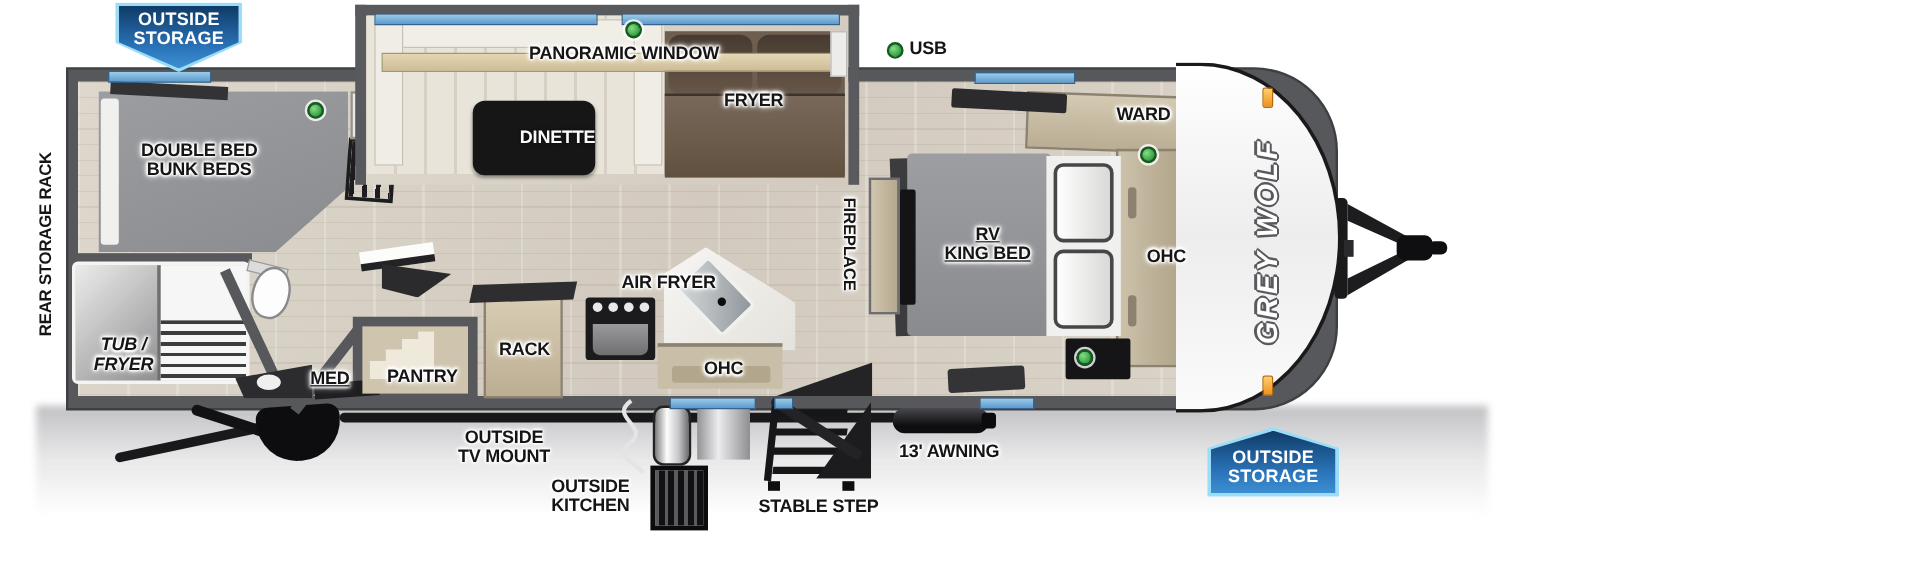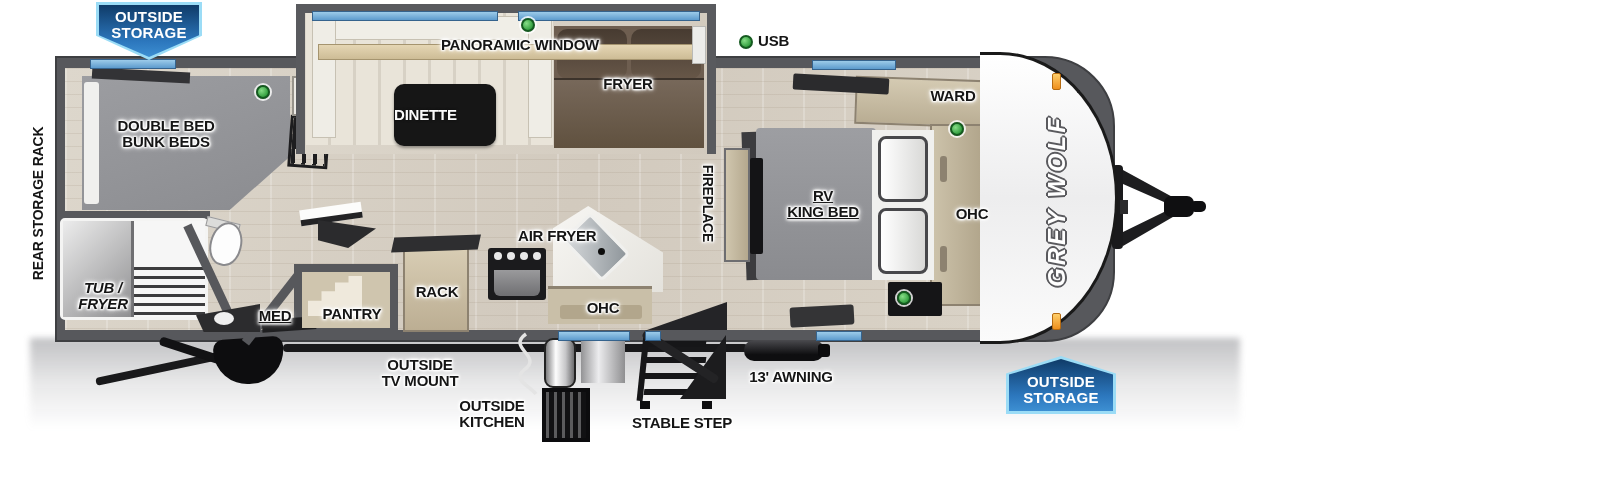--- a/index.html
+++ b/index.html
@@ -33,21 +33,21 @@
   .slide{left:296px;top:4px;width:420px;height:150px;border:9px solid #595a5e;border-bottom:none;
        background:linear-gradient(115deg,#ddd7cc,#d2cabe);z-index:10;}
   .bench{left:306px;top:13px;width:248px;height:132px;z-index:11;
        background:repeating-linear-gradient(90deg,#e9e4d9 0 22px,#d7d1c5 22px 25px);}
   .bench-back-top{left:314px;top:16px;width:232px;height:24px;background:#f0eee7;border:1px solid #c7c1b3;z-index:11;}
   .bench-back-l{left:312px;top:20px;width:24px;height:118px;background:#efede6;border:1px solid #c7c1b3;z-index:11;}
   .bench-back-r{left:528px;top:20px;width:24px;height:118px;background:#efede6;border:1px solid #c7c1b3;z-index:11;}
   .valance{left:318px;top:44px;width:382px;height:16px;background:linear-gradient(180deg,#e5d6b4,#cdbc96);
        border:1px solid #a5946f;z-index:12;}
   .dinette-table{left:394px;top:84px;width:102px;height:62px;background:#161616;border-radius:10px;
-       box-shadow:0 2px 3px rgba(0,0,0,.35);z-index:13;display:flex;align-items:center;justify-content:flex-start;}
+       box-shadow:0 2px 3px rgba(0,0,0,.35);z-index:13;display:flex;align-items:center;justify-content:flex-end;}
   .sofa{left:554px;top:26px;width:150px;height:120px;background:#6e5e50;z-index:11;}
   .sofa-cush{position:absolute;width:70px;height:50px;background:linear-gradient(180deg,#473b31,#675748);
        border-radius:10px;top:3px;}
   .sofa-seat{position:absolute;left:0;top:52px;width:150px;height:68px;
        background:linear-gradient(180deg,#77685a,#60513f);border-top:2px solid #3c332b;}
   .sofa-table{left:692px;top:26px;width:14px;height:38px;background:#ececea;border:1px solid #b9b9b6;z-index:12;}
 
   
   .dot{position:absolute;width:14px;height:14px;border-radius:50%;box-sizing:border-box;
        background:radial-gradient(circle at 35% 35%,#86dc86,#2f9c3c 75%);

